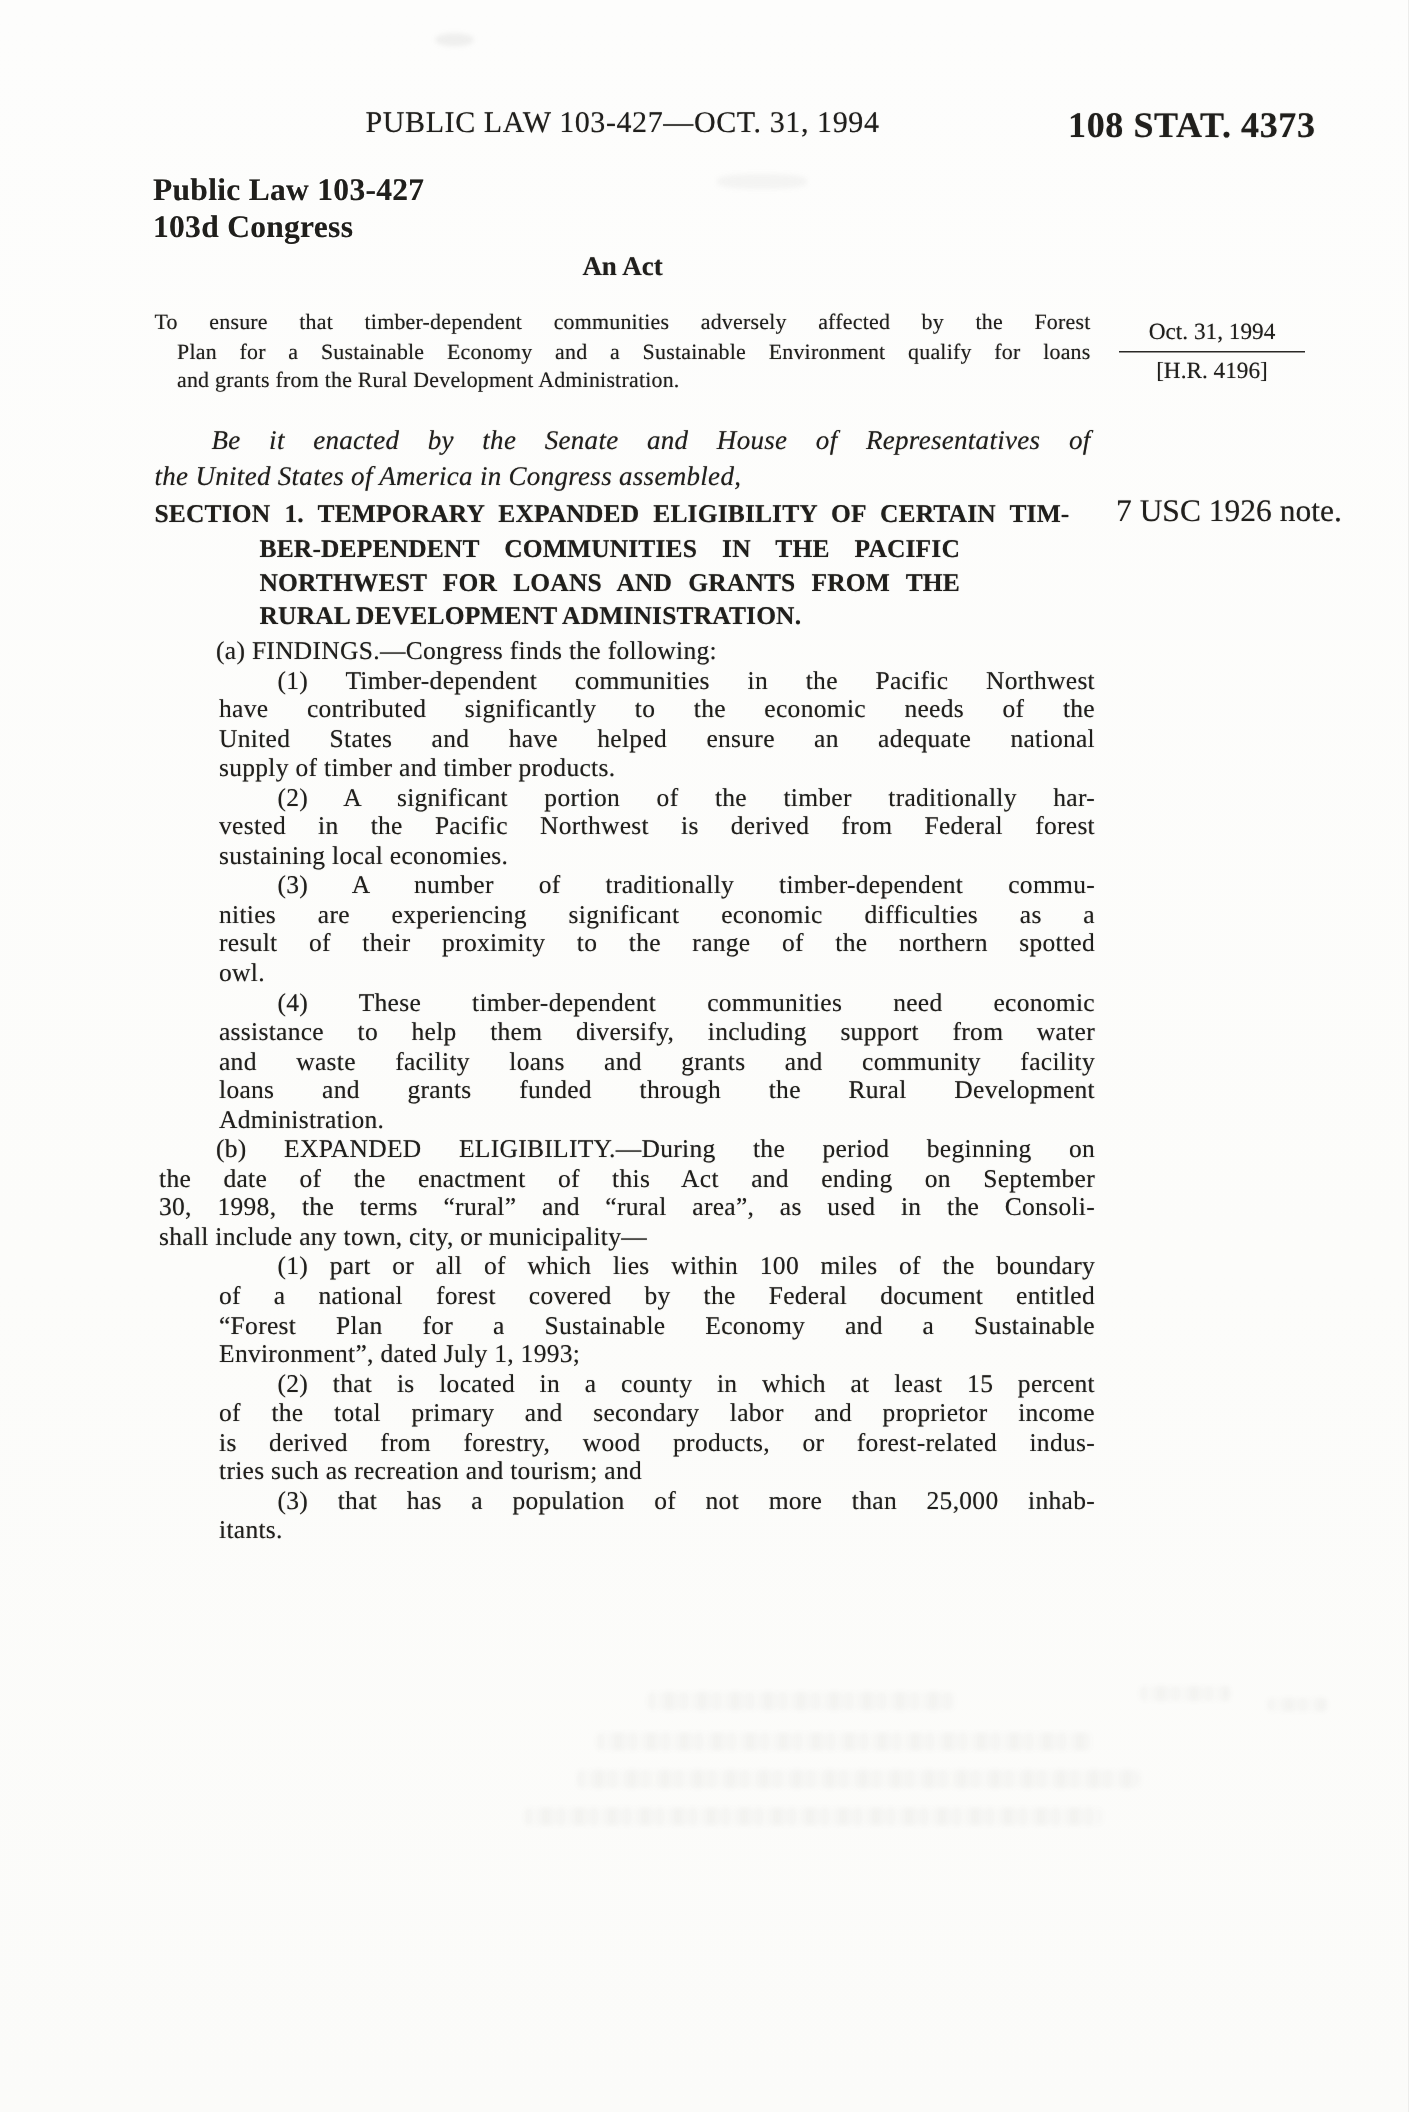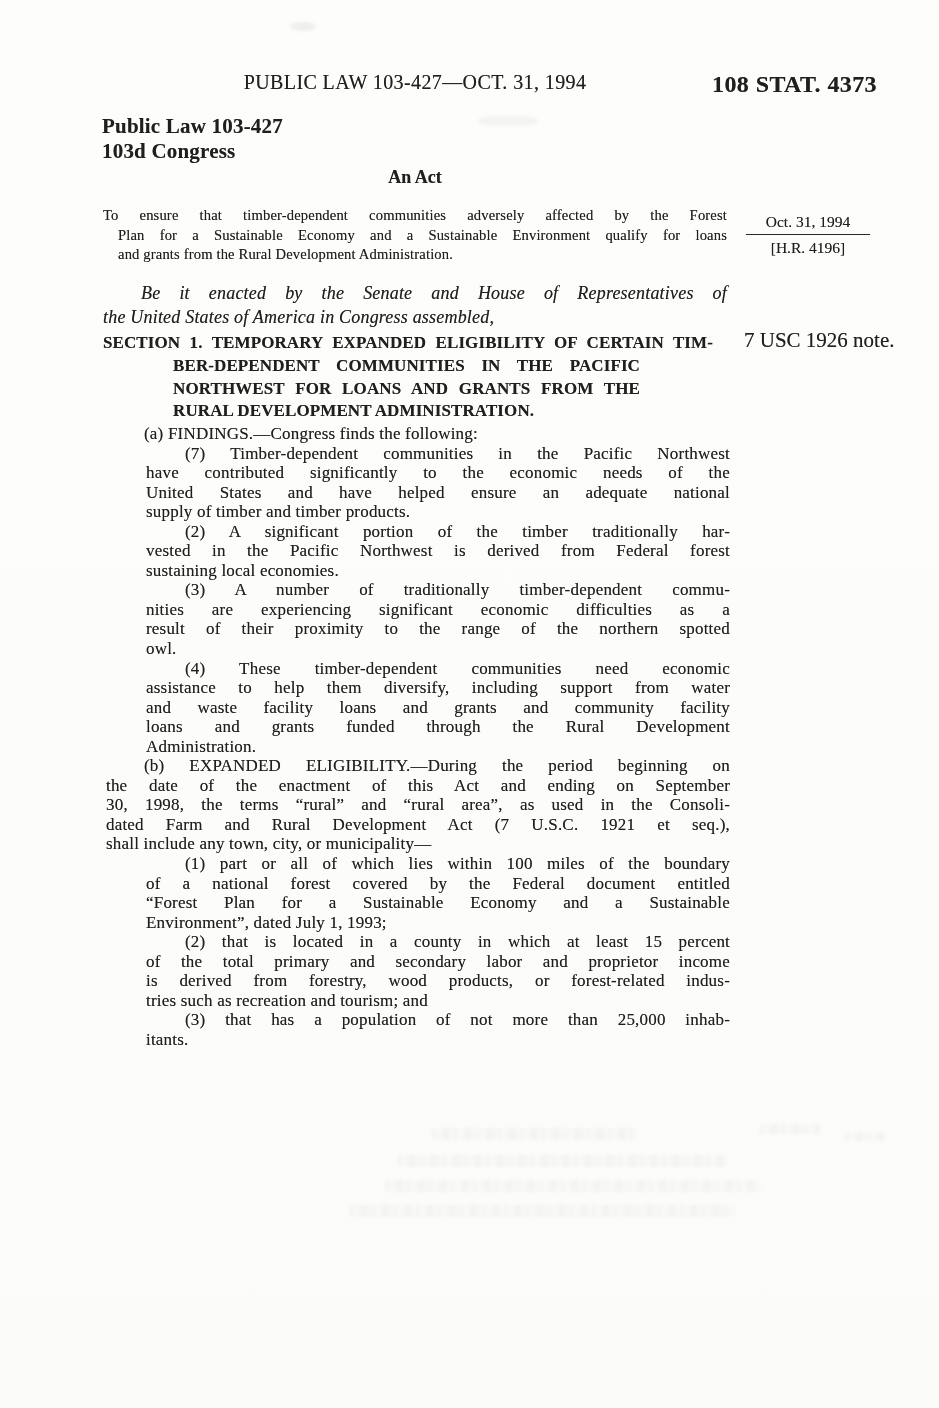--- a/index.html
+++ b/index.html
@@ -134,21 +134,21 @@
       <div class="jline jlast">RURAL DEVELOPMENT ADMINISTRATION.</div>
     </div>
 
   <div class="usc-note txt">7 USC 1926 note.</div>
 
   <div class="body-text txt">
     <div class="para p1">
         <div class="jline jlast">(a) FINDINGS.—Congress finds the following:</div>
       </div>
     <div class="para p2">
-        <div class="jline">(7) Timber-dependent communities in the Pacific Northwest</div>
+        <div class="jline">(1) Timber-dependent communities in the Pacific Northwest</div>
         <div class="jline">have contributed significantly to the economic needs of the</div>
         <div class="jline">United States and have helped ensure an adequate national</div>
         <div class="jline jlast">supply of timber and timber products.</div>
       </div>
     <div class="para p2">
         <div class="jline">(2) A significant portion of the timber traditionally har-</div>
         <div class="jline">vested in the Pacific Northwest is derived from Federal forest</div>
         <div class="jline jlast">sustaining local economies.</div>
       </div>
     <div class="para p2">
@@ -161,21 +161,20 @@
         <div class="jline">(4) These timber-dependent communities need economic</div>
         <div class="jline">assistance to help them diversify, including support from water</div>
         <div class="jline">and waste facility loans and grants and community facility</div>
         <div class="jline">loans and grants funded through the Rural Development</div>
         <div class="jline jlast">Administration.</div>
       </div>
     <div class="para p1">
         <div class="jline">(b) EXPANDED ELIGIBILITY.—During the period beginning on</div>
         <div class="jline">the date of the enactment of this Act and ending on September</div>
         <div class="jline">30, 1998, the terms “rural” and “rural area”, as used in the Consoli-</div>
-        <div class="jline">dated Farm and Rural Development Act (7 U.S.C. 1921 et seq.),</div>
         <div class="jline jlast">shall include any town, city, or municipality—</div>
       </div>
     <div class="para p2">
         <div class="jline">(1) part or all of which lies within 100 miles of the boundary</div>
         <div class="jline">of a national forest covered by the Federal document entitled</div>
         <div class="jline">“Forest Plan for a Sustainable Economy and a Sustainable</div>
         <div class="jline jlast">Environment”, dated July 1, 1993;</div>
       </div>
     <div class="para p2">
         <div class="jline">(2) that is located in a county in which at least 15 percent</div>

